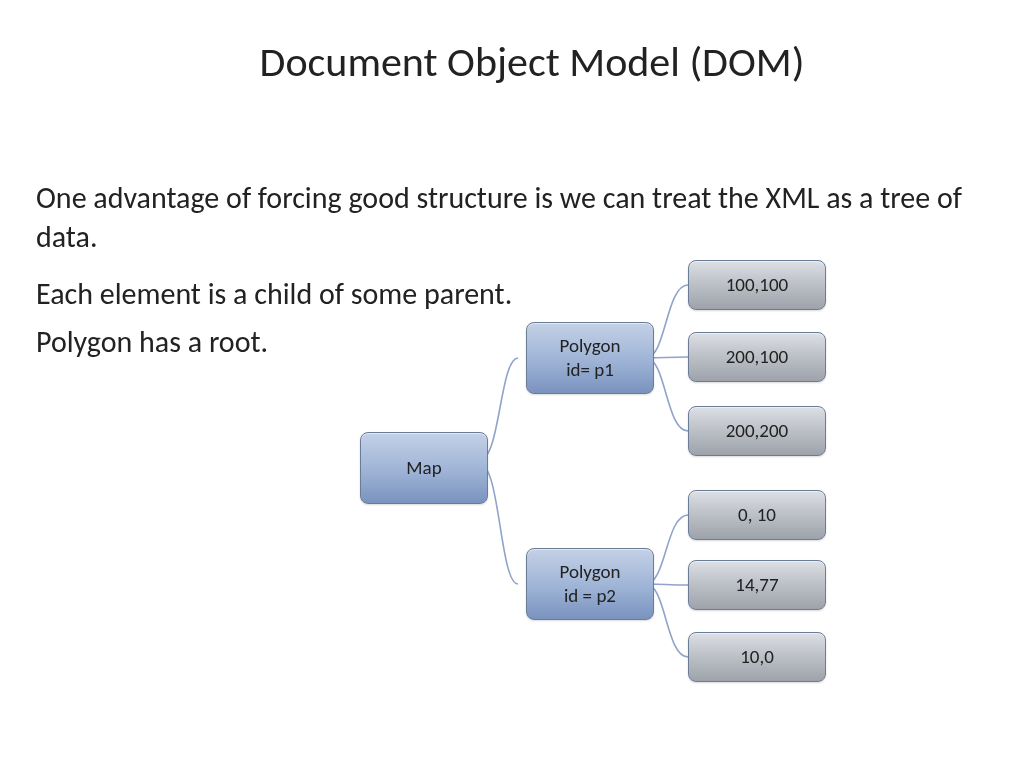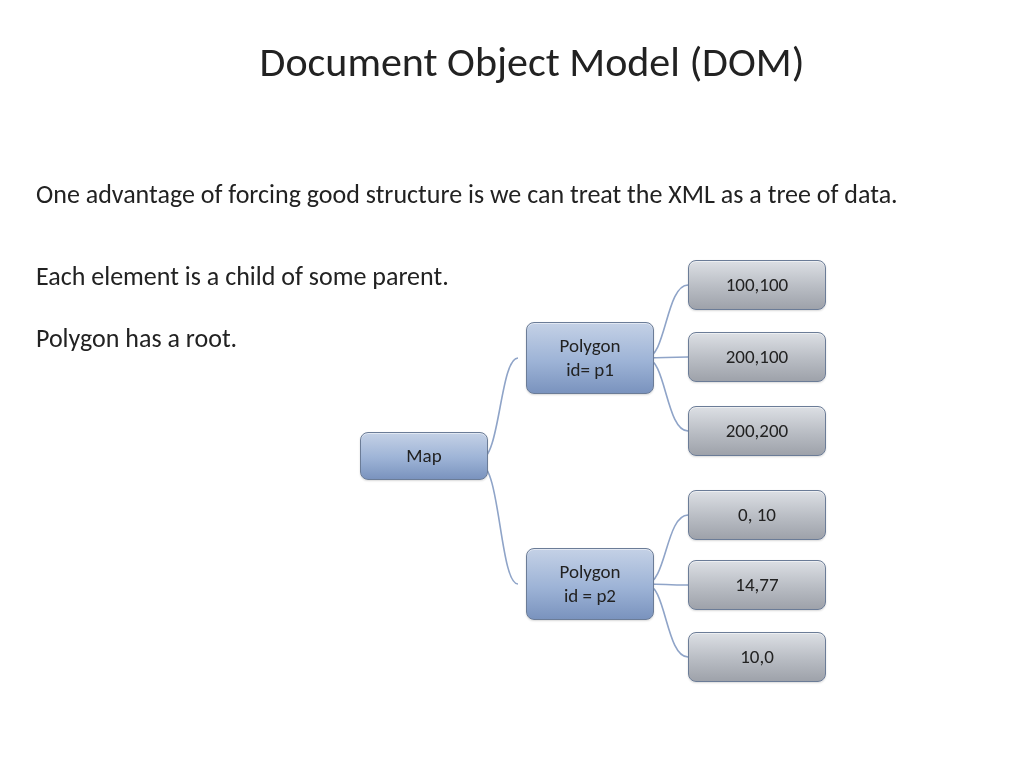--- a/index.html
+++ b/index.html
@@ -20,27 +20,27 @@
     right: 0;
     text-align: center;
     font-size: 42px;
     font-weight: 400;
     color: #222;
     padding-left: 40px;
   }
   .body-text {
     position: absolute;
     left: 36px;
-    font-size: 26px;
+    font-size: 30px;
     line-height: 1.3;
     color: #222;
     max-width: 950px;
   }
   .p1 { top: 178px; }
-  .p2 { top: 260px; }
+  .p2 { top: 274px; }
   .p3 { top: 322px; }
 
   .node {
     position: absolute;
     display: flex;
     flex-direction: column;
     align-items: center;
     justify-content: center;
     border-radius: 8px;
     border: 1px solid #6b7c97;
@@ -52,21 +52,21 @@
     line-height: 1.25;
   }
   .node-blue {
     background: linear-gradient(to bottom, #c4d1e6 0%, #9db3d6 55%, #7a93be 100%);
     margin-left: 8px;
   }
   .node-grey {
     background: linear-gradient(to bottom, #dcdfe4 0%, #b8bcc3 55%, #9ea2aa 100%);
   }
 
-  .map   { left: 352px; top: 432px; width: 128px; height: 48px; }
+  .map   { left: 352px; top: 432px; width: 128px; height: 72px; }
   .poly1 { left: 518px; top: 322px; width: 128px; height: 72px; }
   .poly2 { left: 518px; top: 548px; width: 128px; height: 72px; }
 
   .leaf  { width: 138px; height: 50px; font-size: 19px; }
   .l1 { left: 688px; top: 260px; }
   .l2 { left: 688px; top: 332px; }
   .l3 { left: 688px; top: 406px; }
   .l4 { left: 688px; top: 490px; }
   .l5 { left: 688px; top: 560px; }
   .l6 { left: 688px; top: 632px; }

